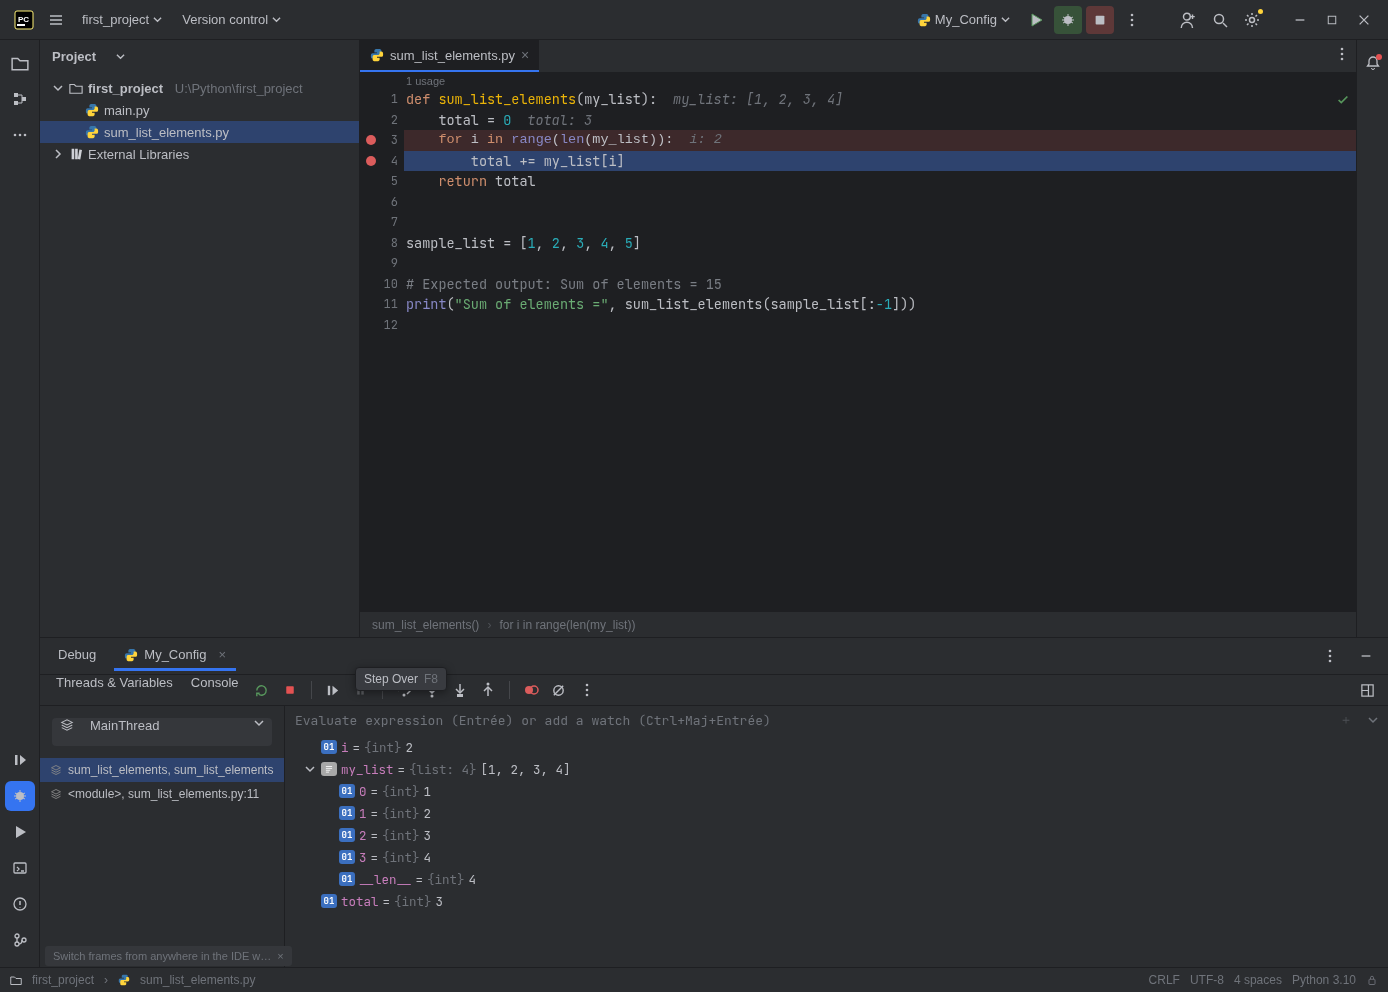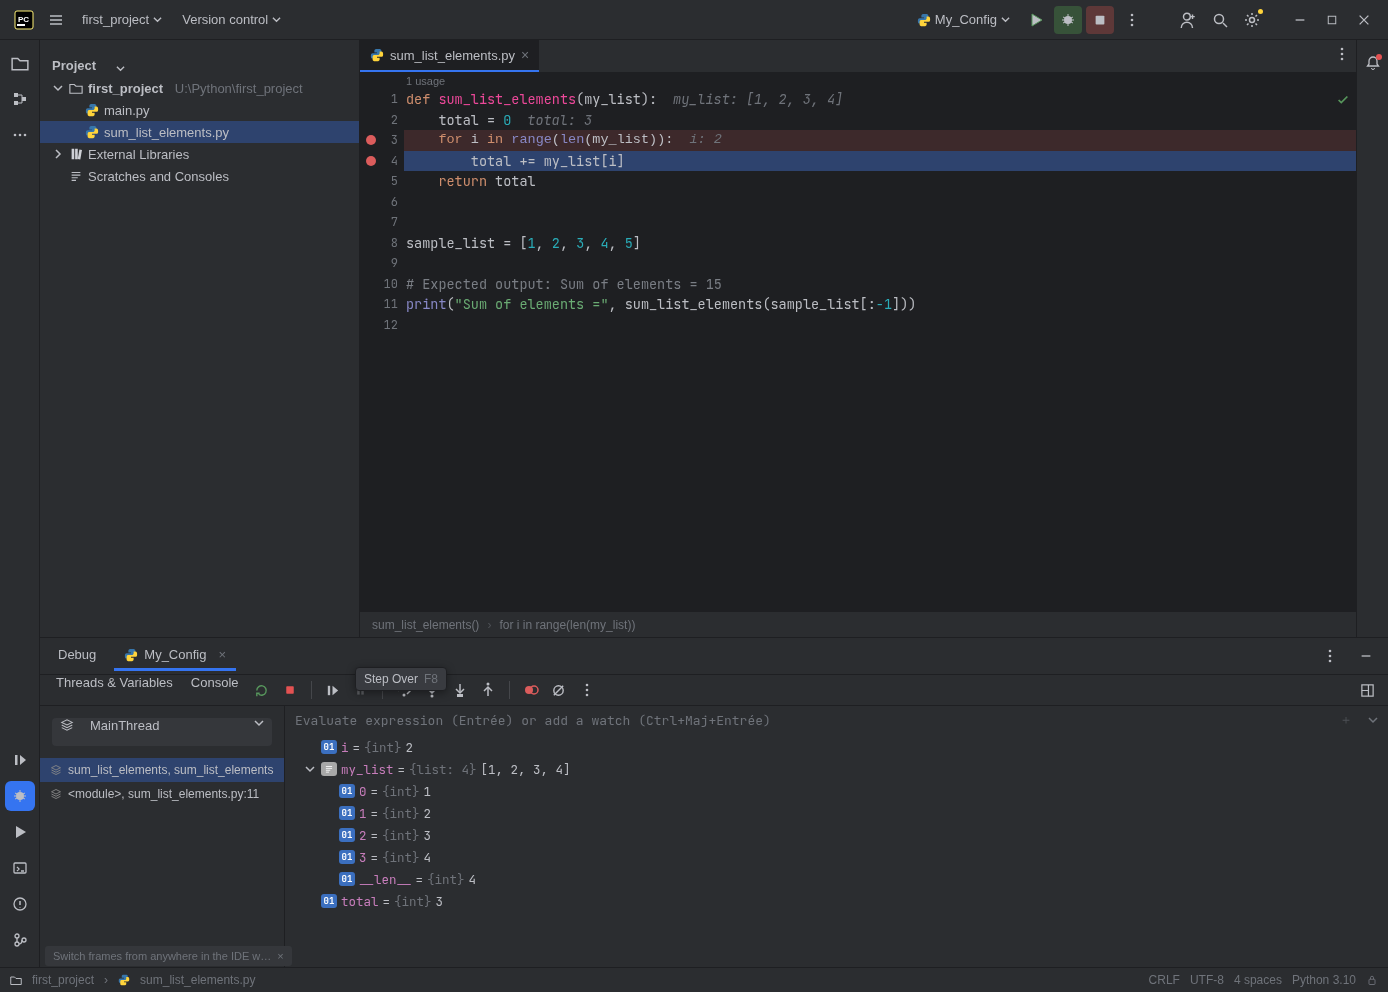--- a/index.html
+++ b/index.html
@@ -26,21 +26,21 @@
 .workspace { display:flex; height:calc(100% - 40px - 25px); }
 .leftrail { width:40px; background:var(--bg1); border-right:1px solid var(--border); display:flex; flex-direction:column; align-items:center; padding-top:8px; gap:6px; }
 .leftrail .rail-sp { flex:1; }
 .railbtn { width:30px;height:30px;display:flex;align-items:center;justify-content:center;border-radius:6px;cursor:pointer; }
 .railbtn.active { background:var(--blue); }
 .content { flex:1; display:flex; flex-direction:column; }
 
 
 .upper { flex:1; display:flex; min-height:0; }
 .project { width:320px; background:var(--bg1); border-right:1px solid var(--border); display:flex; flex-direction:column; }
-.project-hd { height:33px; display:flex; align-items:flex-end; padding:0 12px; gap:20px; font-weight:600; }
+.project-hd { height:33px; display:flex; align-items:center; padding:0 12px; gap:20px; font-weight:600; }
 .tree { flex:1; overflow:auto; padding:4px 0; }
 .tree-row { display:flex; align-items:center; height:22px; padding-left:12px; gap:4px; cursor:pointer; white-space:nowrap; }
 .tree-row.sel { background:var(--blue-sel); }
 .tree-row .arrow { width:12px; display:inline-flex; justify-content:center; }
 .tree-row .ic { width:16px;height:16px; display:inline-flex; align-items:center; justify-content:center;}
 .tree-row .dim { color:var(--text-dim); }
 .ind1 { padding-left:28px; }
 
 
 .editor { flex:1; display:flex; flex-direction:column; background:var(--bg2); min-width:0;}
@@ -52,21 +52,21 @@
 .usage { font-size:11px; color:var(--text-dim); padding:2px 0 2px 46px; background:var(--bg2); }
 .code { font-family:"JetBrains Mono",Consolas,monospace; font-size:13.5px; line-height:20.5px; flex:1; overflow:auto; position:relative; }
 .gutters { position:absolute; left:0; top:0; bottom:0; width:44px; background:var(--bg2); }
 .lines { margin-left:44px; }
 .line { height:20.5px; display:flex; align-items:flex-end; white-space:pre; padding-left:2px; }
 .ln { position:absolute; width:30px; right:6px; text-align:right; color:var(--text-dim); font-size:12px; }
 .bp { position:absolute; left:6px; width:10px; height:10px; border-radius:50%; background:var(--bp-red); }
 .line.bp-line { background:rgba(82,48,50,0.6);font-family:Liberation Mono, monospace; }
 .line.exec-line { background:#2e436e; }
 .line .inlay { color:var(--text-dim); font-style:italic; margin-left:16px; }
-.k { color:var(--orange); } .fn{color:#ec4899;} .s{color:#6aab73;} .n{color:var(--number);} .by{color:#8888c6;} .c{color:#7a7e85;}
+.k { color:var(--orange); } .fn{color:#eab308;} .s{color:#6aab73;} .n{color:var(--number);} .by{color:#8888c6;} .c{color:#7a7e85;}
 .crumbs { height:26px; display:flex; align-items:center; gap:8px; padding:0 12px; color:var(--text-dim); font-size:12px; border-top:1px solid var(--border); background:var(--bg1);}
 .crumbs .sep{opacity:.5;}
 .editor-topright{position:absolute;right:6px;top:4px;}
 
 
 .debug { height:330px; border-top:1px solid var(--border); background:var(--bg1); display:flex; flex-direction:column; }
 .debug-tabs { height:36px; display:flex; align-items:center; padding:0 8px; gap:8px;}
 .debug-tabs .dtab{padding:6px 10px; border-bottom:3px solid transparent; display:flex;align-items:center;gap:6px;}
 .debug-tabs .dtab.active{border-bottom-color:var(--blue);}
 .debug-tools { height:32px; display:flex; align-items:center; padding:0 8px; gap:2px; border-top:1px solid var(--border); border-bottom:1px solid var(--border);}
@@ -438,29 +438,20 @@
                 <svg width="10" height="10">
                   <use href="#chev-right"></use>
                 </svg>
               </span>
               <span class="ic">
                 <svg width="14" height="14" style="color:#ced0d6">
                   <use href="#lib"></use>
                 </svg>
               </span>
               <span>External Libraries</span>
-            </div>
-          <div class="tree-row">
-              <span class="arrow"></span>
-              <span class="ic">
-                <svg width="14" height="14">
-                  <use href="#scratch"></use>
-                </svg>
-              </span>
-              <span>Scratches and Consoles</span>
             </div>
         </div>
       </div>
 
       <div class="editor">
         <div class="tabs">
           <div class="tab active">
               <svg width="14" height="14">
                 <use href="#python"></use>
               </svg>

